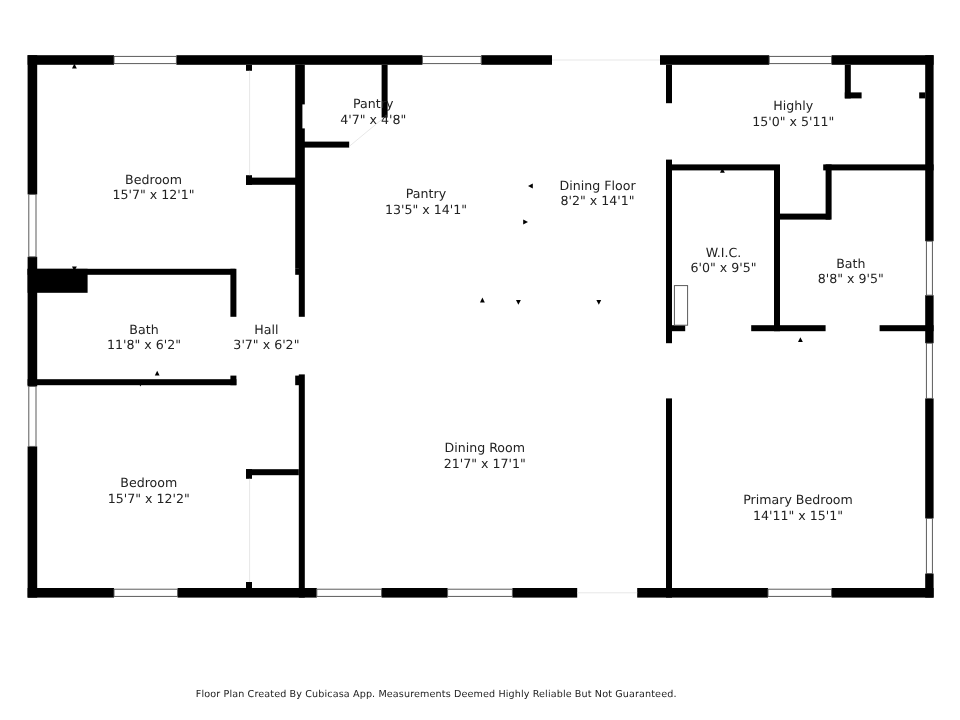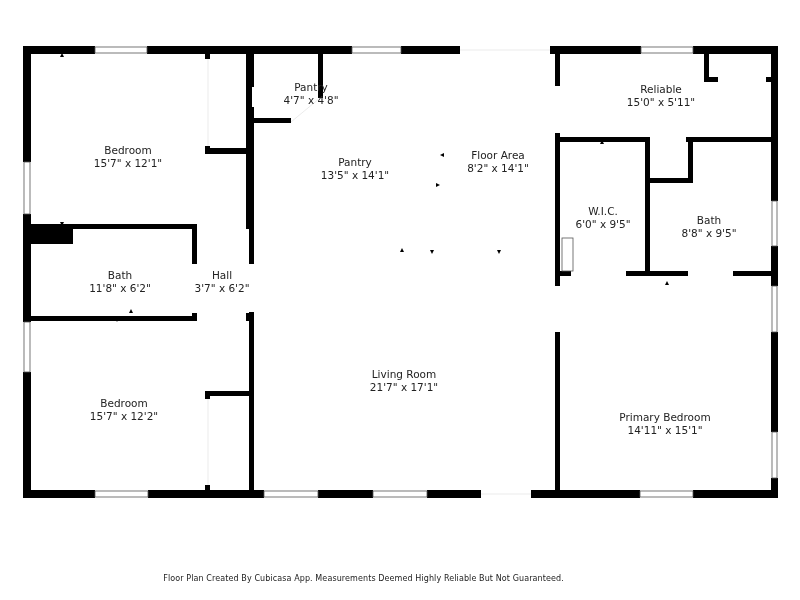--- a/index.html
+++ b/index.html
@@ -140,25 +140,25 @@
     </div>
     <div class="room-label" style="left: 283px; top: 94px; margin-left: 28px;">
       <span class="name">Pantry</span>
       <span class="dims">4'7" x 4'8"</span>
     </div>
     <div class="room-label" style="left: 355px; top: 169px;">
       <span class="name">Pantry</span>
       <span class="dims">13'5" x 14'1"</span>
     </div>
     <div class="room-label" style="left: 498px; top: 162px;">
-      <span class="name">Floor Area</span>
+      <span class="name">Dining Floor</span>
       <span class="dims">8'2" x 14'1"</span>
     </div>
     <div class="room-label" style="left: 661px; top: 96px;">
-      <span class="name">Reliable</span>
+      <span class="name">Highly</span>
       <span class="dims">15'0" x 5'11"</span>
     </div>
     <div class="room-label" style="left: 603px; top: 218px;">
       <span class="name">W.I.C.</span>
       <span class="dims">6'0" x 9'5"</span>
     </div>
     <div class="room-label" style="left: 709px; top: 227px;">
       <span class="name">Bath</span>
       <span class="dims">8'8" x 9'5"</span>
     </div>
@@ -168,21 +168,21 @@
     </div>
     <div class="room-label" style="left: 222px; top: 282px; text-align: center;">
       <span class="name">Hall</span>
       <span class="dims">3'7" x 6'2"</span>
     </div>
     <div class="room-label" style="left: 124px; top: 410px;">
       <span class="name">Bedroom</span>
       <span class="dims">15'7" x 12'2"</span>
     </div>
     <div class="room-label" style="left: 404px; top: 381px;">
-      <span class="name">Living Room</span>
+      <span class="name">Dining Room</span>
       <span class="dims">21'7" x 17'1"</span>
     </div>
     <div class="room-label" style="left: 665px; top: 395px; margin-top: 29px;">
       <span class="name">Primary Bedroom</span>
       <span class="dims">14'11" x 15'1"</span>
     </div>
   </div>
 
 <div class="footer">Floor Plan Created By Cubicasa App. Measurements Deemed Highly Reliable But Not Guaranteed.</div>
 

